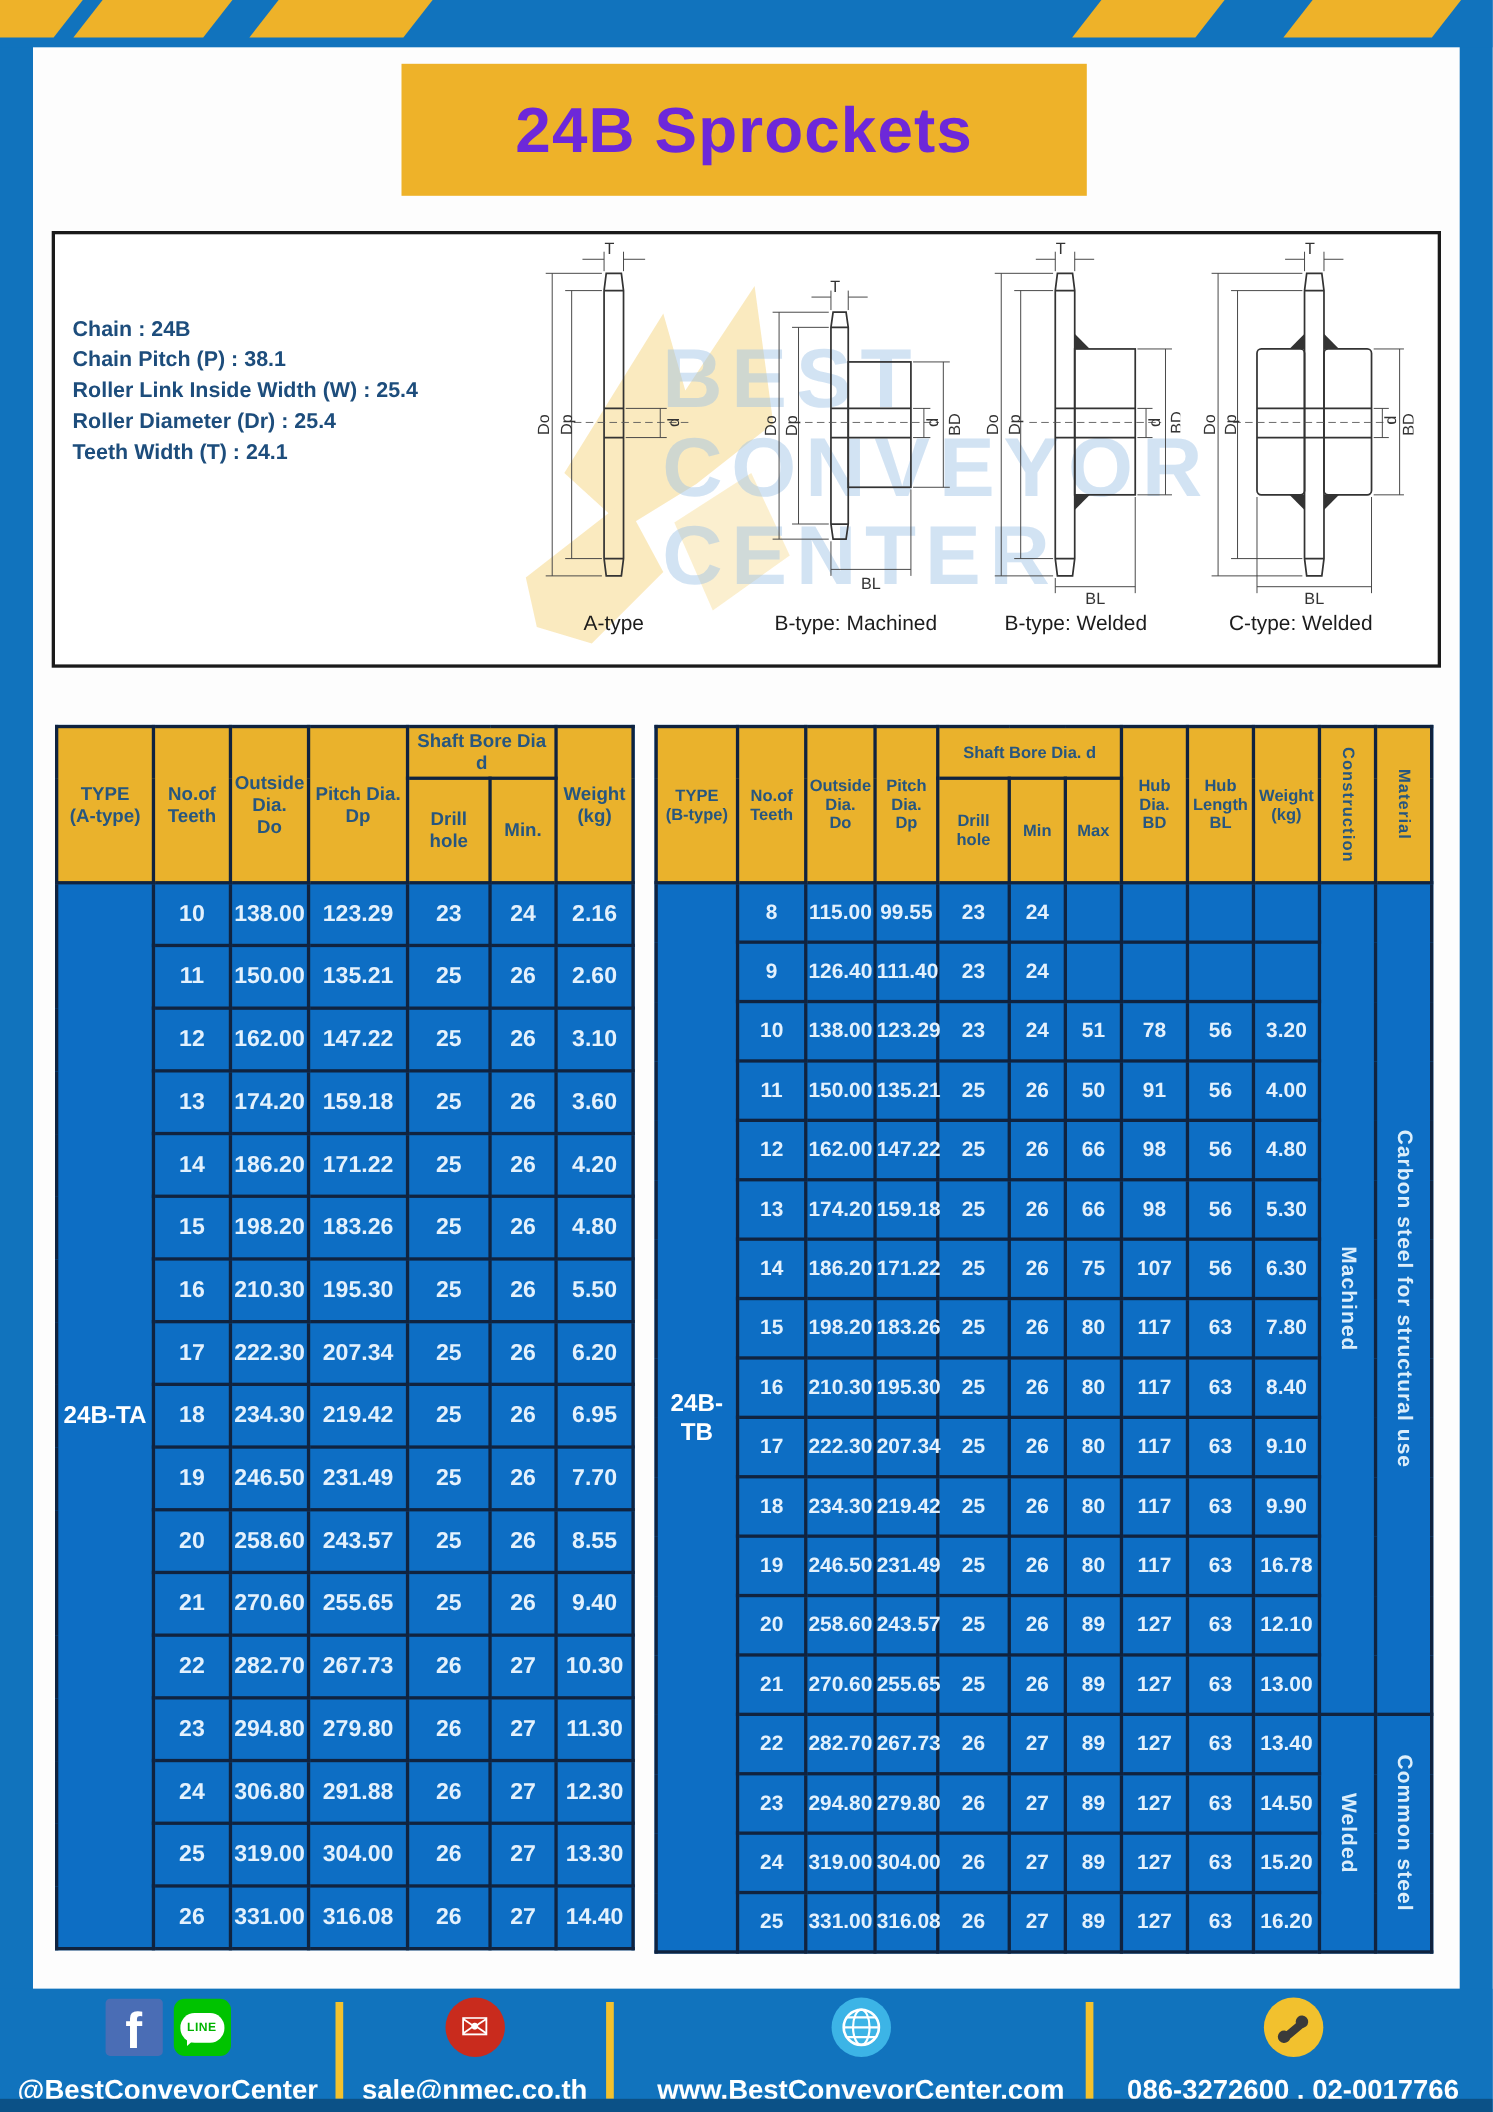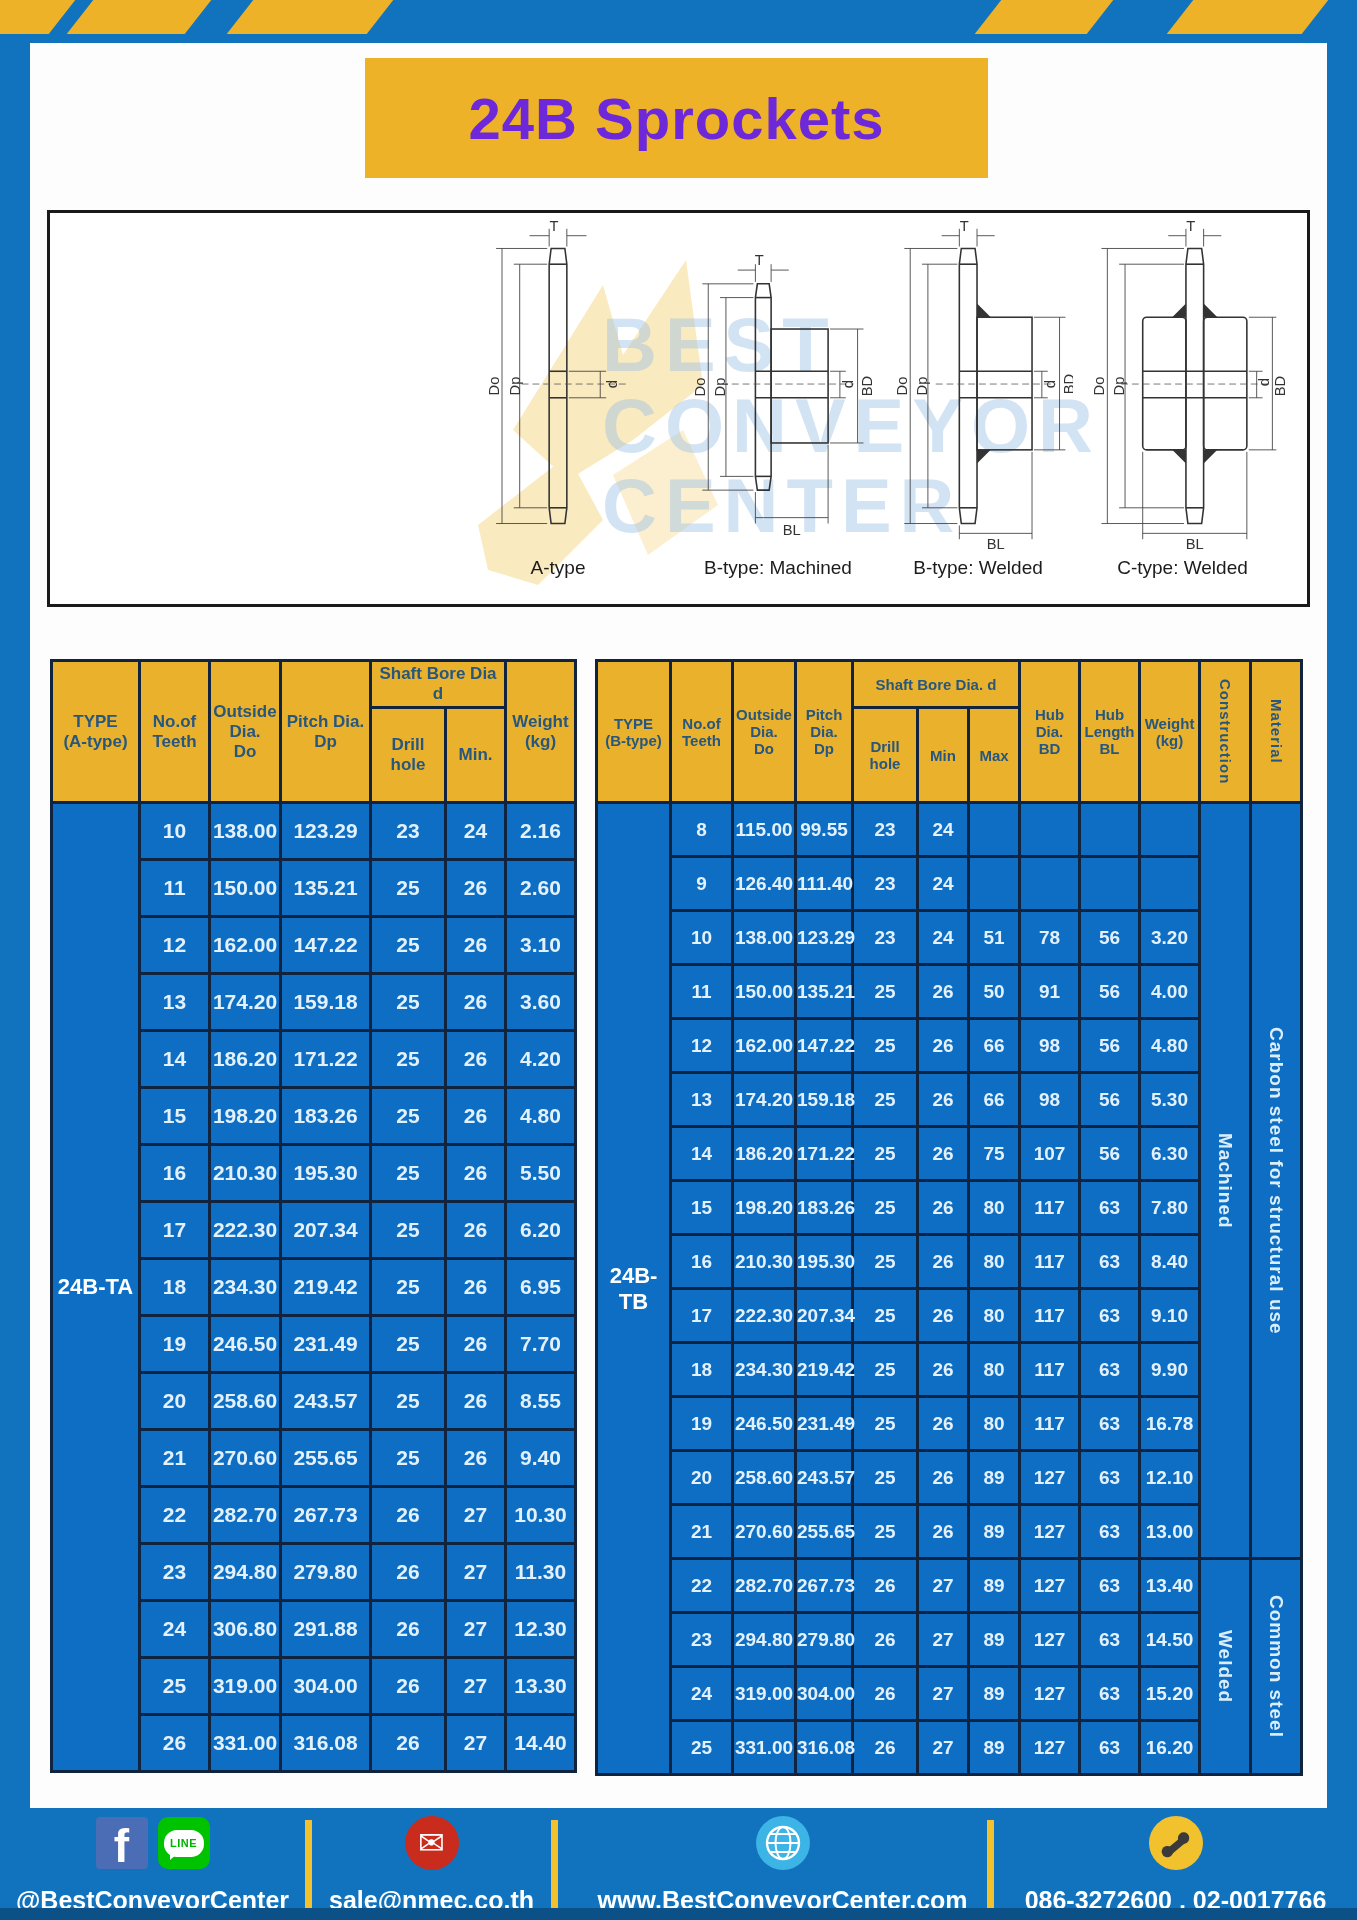--- a/index.html
+++ b/index.html
@@ -89,20 +89,27 @@
 
   <svg class="wm-swoosh" width="330" height="370" viewBox="0 0 330 370">
     <polygon points="95,205 185,60 205,130 268,35 285,160 215,215 150,255" fill="#f7d98c"></polygon>
     <polygon points="60,300 150,230 185,295 120,360 70,345" fill="#f7d98c"></polygon>
     <polygon points="195,250 265,205 300,280 230,330" fill="#f9e3a8"></polygon>
   </svg>
   <div class="wm-text">BEST
 CONVEYOR
 CENTER</div>
 
+  <div class="specs">
+    <div>Chain : 24B</div>
+    <div>Chain Pitch (P) : 38.1</div>
+    <div>Roller Link Inside Width (W) : 25.4</div>
+    <div>Roller Diameter (Dr) : 25.4</div>
+    <div>Teeth Width (T) : 24.1</div>
+  </div>
 
   <div class="drawing d1">
     <svg width="190" height="334" viewBox="0 0 190 340">
       <polygon class="part" points="88,30 102,30 104,46 104,294 102,310 88,310 86,294 86,46"></polygon>
       <line class="part" x1="86" y1="46" x2="104" y2="46"></line>
       <line class="part" x1="86" y1="294" x2="104" y2="294"></line>
       <line class="part" x1="86" y1="155" x2="104" y2="155"></line>
       <line class="part" x1="86" y1="182" x2="104" y2="182"></line>
       <line class="cl" x1="58" y1="168" x2="168" y2="168"></line>
       <line class="dim" x1="86" y1="28" x2="86" y2="10"></line>

